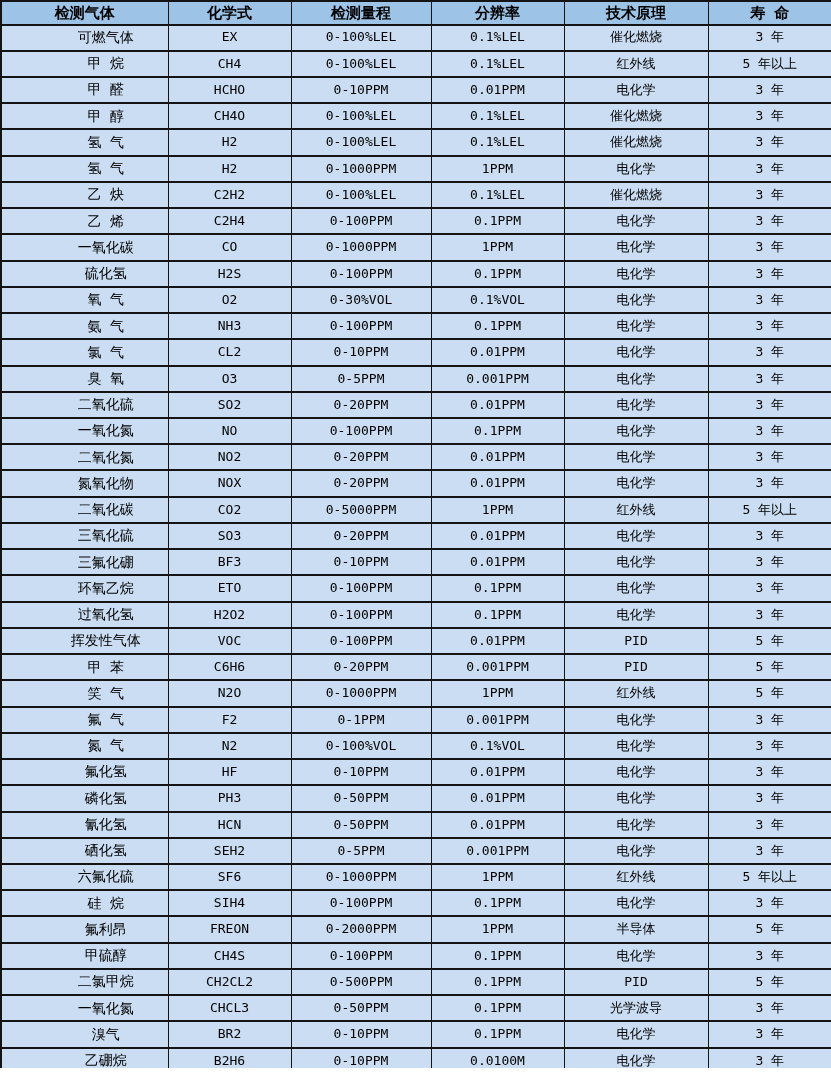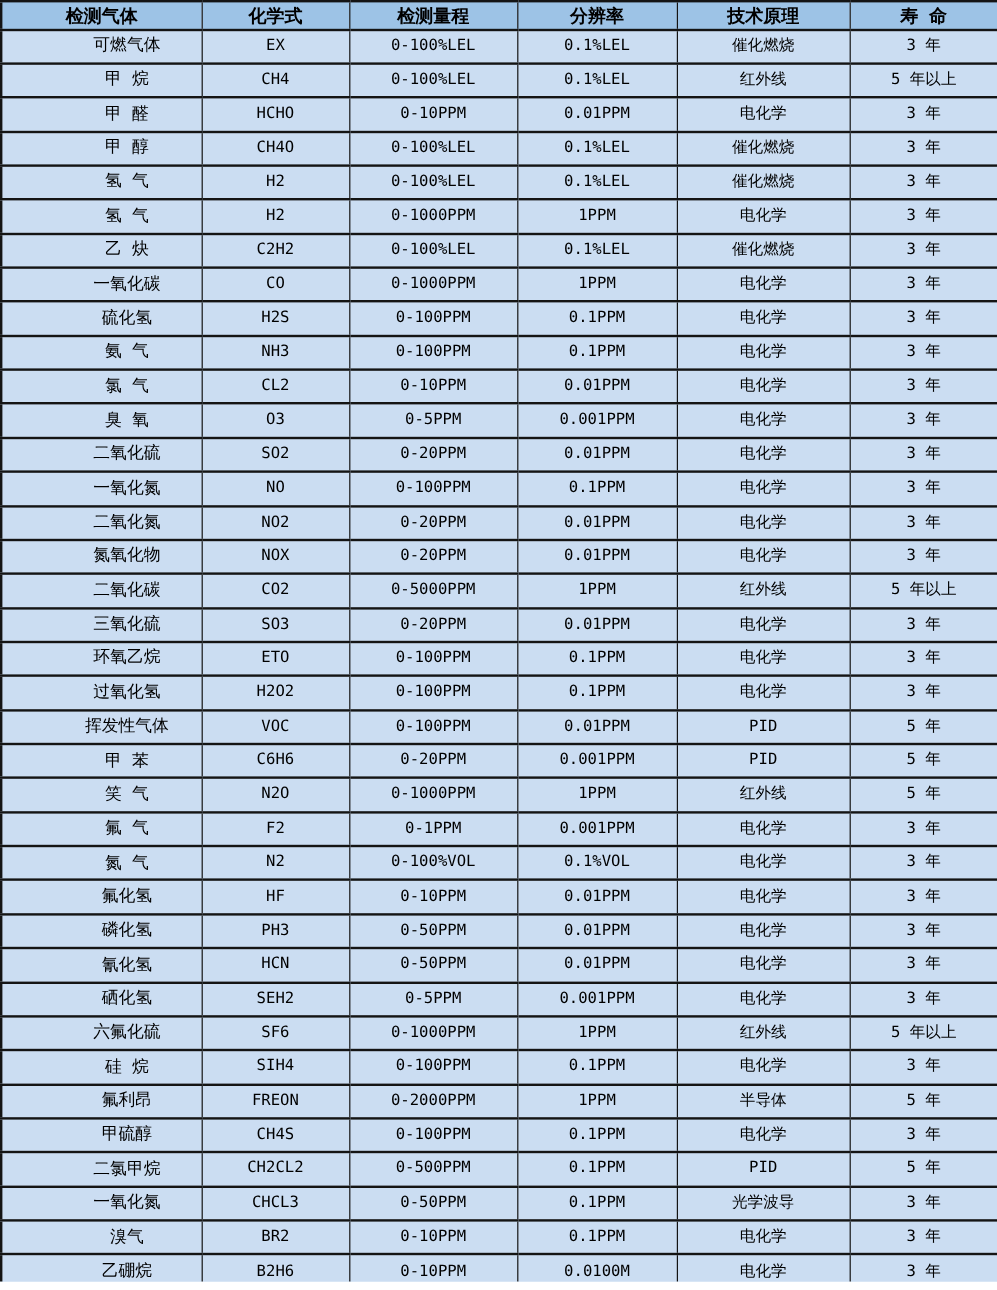--- a/index.html
+++ b/index.html
@@ -126,32 +126,48 @@
         </tr>
         <tr>
           <td>乙 炔</td>
           <td>C2H2</td>
           <td>0-100%LEL</td>
           <td>0.1%LEL</td>
           <td>催化燃烧</td>
           <td>3 年</td>
         </tr>
         <tr>
+          <td>乙 烯</td>
+          <td>C2H4</td>
+          <td>0-100PPM</td>
+          <td>0.1PPM</td>
+          <td>电化学</td>
+          <td>3 年</td>
+        </tr>
+        <tr>
           <td>一氧化碳</td>
           <td>CO</td>
           <td>0-1000PPM</td>
           <td>1PPM</td>
           <td>电化学</td>
           <td>3 年</td>
         </tr>
         <tr>
           <td>硫化氢</td>
           <td>H2S</td>
           <td>0-100PPM</td>
           <td>0.1PPM</td>
+          <td>电化学</td>
+          <td>3 年</td>
+        </tr>
+        <tr>
+          <td>氧 气</td>
+          <td>O2</td>
+          <td>0-30%VOL</td>
+          <td>0.1%VOL</td>
           <td>电化学</td>
           <td>3 年</td>
         </tr>
         <tr>
           <td>氨 气</td>
           <td>NH3</td>
           <td>0-100PPM</td>
           <td>0.1PPM</td>
           <td>电化学</td>
           <td>3 年</td>
@@ -209,20 +225,28 @@
           <td>CO2</td>
           <td>0-5000PPM</td>
           <td>1PPM</td>
           <td>红外线</td>
           <td>5 年以上</td>
         </tr>
         <tr>
           <td>三氧化硫</td>
           <td>SO3</td>
           <td>0-20PPM</td>
+          <td>0.01PPM</td>
+          <td>电化学</td>
+          <td>3 年</td>
+        </tr>
+        <tr>
+          <td>三氟化硼</td>
+          <td>BF3</td>
+          <td>0-10PPM</td>
           <td>0.01PPM</td>
           <td>电化学</td>
           <td>3 年</td>
         </tr>
         <tr>
           <td>环氧乙烷</td>
           <td>ETO</td>
           <td>0-100PPM</td>
           <td>0.1PPM</td>
           <td>电化学</td>

